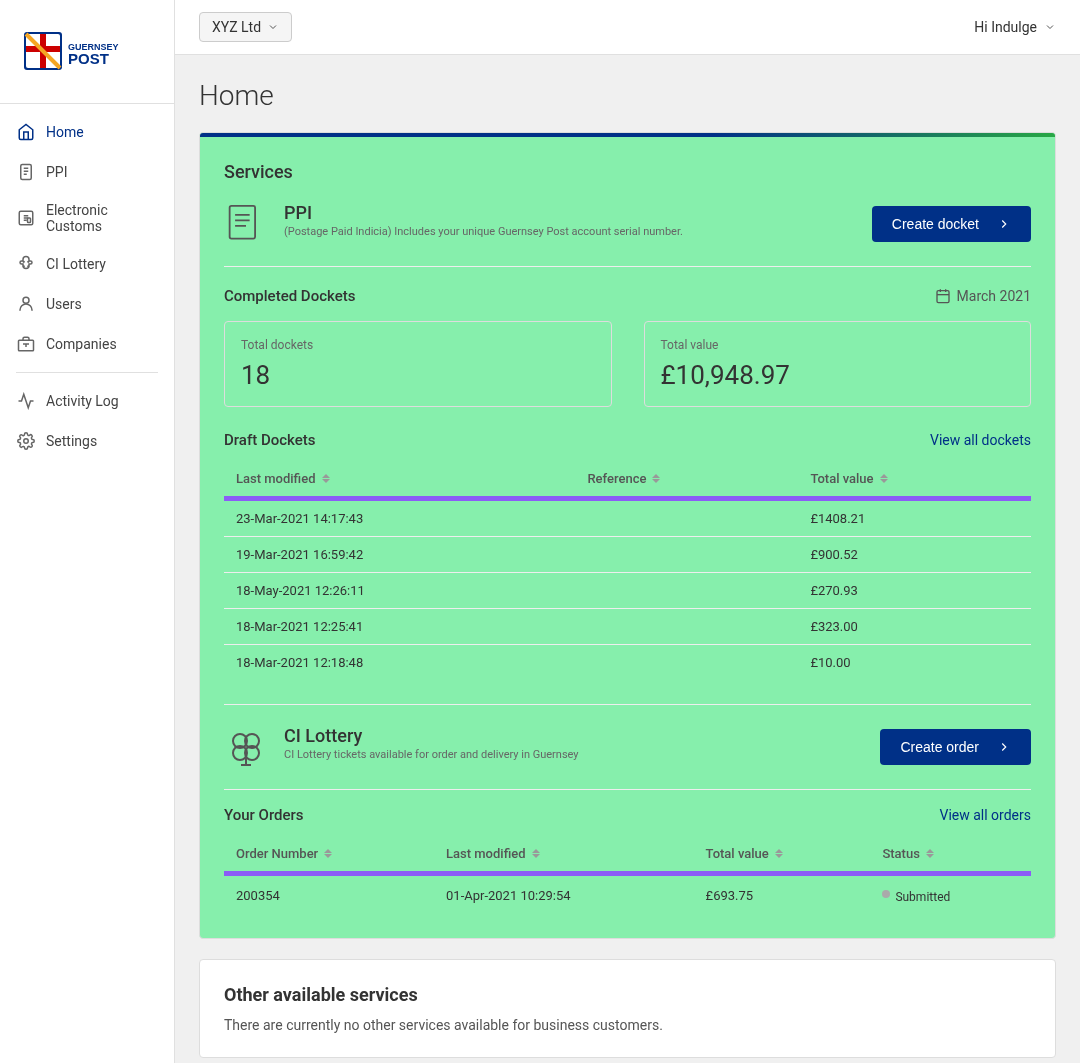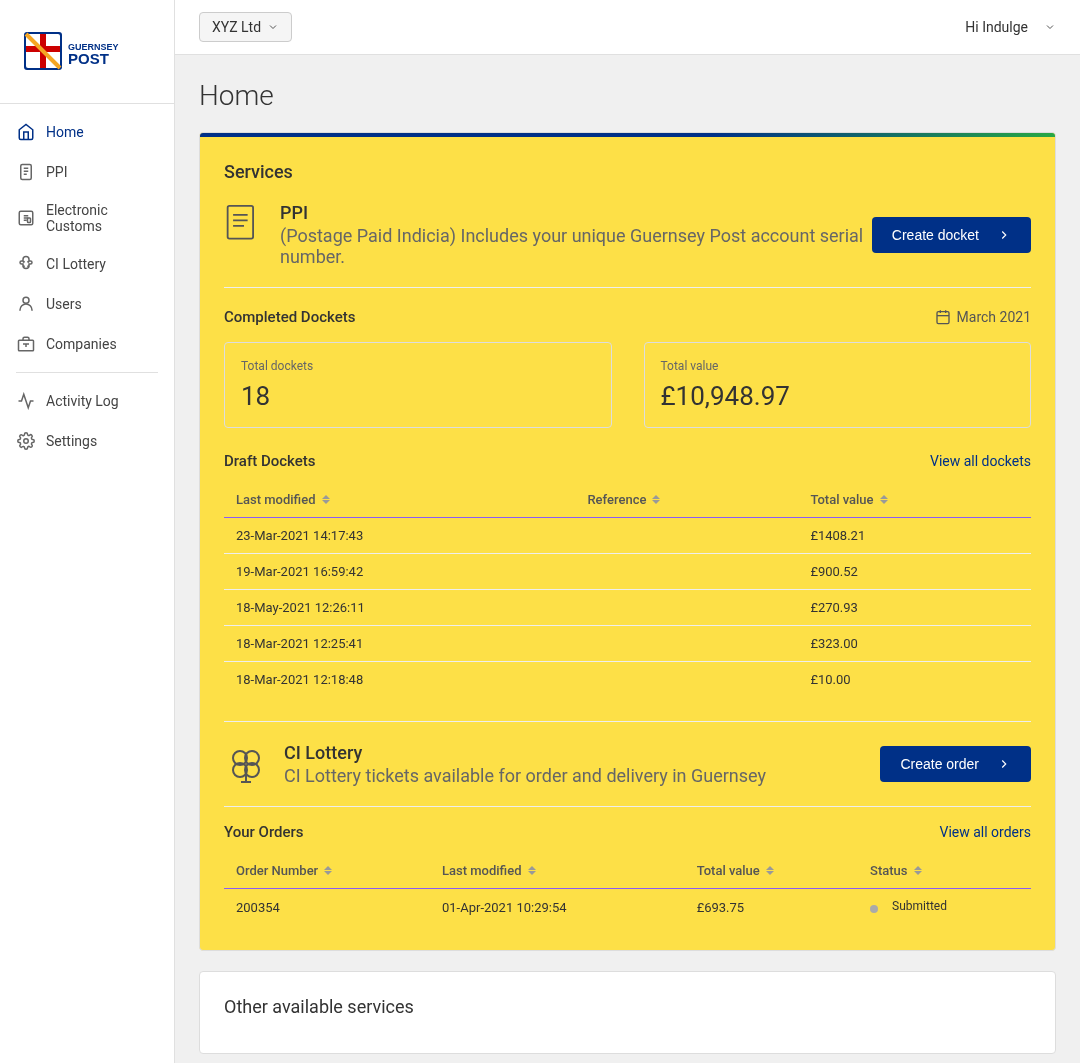--- a/index.html
+++ b/index.html
@@ -13,75 +13,75 @@
     .nav-item { display: flex; align-items: center; padding: 10px 16px; cursor: pointer; color: #444; text-decoration: none; gap: 10px; }
     .nav-item.active { color: #003087; }
     .nav-item-icon { width: 20px; height: 20px; flex-shrink: 0; display: flex; align-items: center; justify-content: center; }
     .nav-item-label { font-size: 14px; }
     .nav-divider { height: 1px; background: #e0e0e0; margin: 8px 16px; }
 
     
     .main { flex: 1; display: flex; flex-direction: column; }
     .top-bar { background: #fff; border-bottom: 1px solid #e0e0e0; padding: 12px 24px; display: flex; justify-content: space-between; align-items: center; }
     .company-select { display: flex; align-items: center; gap: 6px; border: 1px solid #ccc; border-radius: 4px; padding: 6px 12px; background: #f5f5f5; cursor: pointer; font-size: 14px; }
-    .user-greeting { display: flex; align-items: center; gap: 16px; font-size: 14px; cursor: pointer; }
+    .user-greeting { display: flex; align-items: center; gap: 7px; font-size: 14px; cursor: pointer; }
 
     .content { padding: 24px; flex: 1; }
     .page-title { font-size: 28px; font-weight: 300; color: #333; margin-bottom: 20px; }
 
     
-    .card { background: #fde047; border: 1px solid #ddd; border-radius: 4px; margin-bottom: 20px; overflow: hidden; }
+    .card { background: #86efac; border: 1px solid #ddd; border-radius: 4px; margin-bottom: 20px; overflow: hidden; }
     .card-top-accent { height: 4px; background: linear-gradient(to right, #003087 60%, #28a745 100%); }
 
     .card-body { padding: 24px; }
     .section-title { font-size: 18px; font-weight: 500; color: #333; margin-bottom: 20px; }
 
     
     .service-row { display: flex; align-items: center; justify-content: space-between; padding-bottom: 20px; border-bottom: 1px solid #eee; margin-bottom: 20px; }
     .service-info { display: flex; align-items: flex-start; gap: 16px; }
     .service-icon { width: 44px; height: 44px; display: flex; align-items: center; justify-content: center; }
     .service-icon svg { width: 40px; height: 40px; }
     .service-name { font-size: 18px; font-weight: 500; color: #333; }
-    .service-desc { font-size: 18px; color: #666; margin-top: 2px; }
+    .service-desc { font-size: 11px; color: #666; margin-top: 2px; }
 
     .btn-primary { background: #003087; color: #fff; border: none; border-radius: 4px; padding: 10px 20px; font-size: 14px; cursor: pointer; display: flex; align-items: center; gap: 18px; white-space: nowrap; }
 
     
     .dockets-header { display: flex; justify-content: space-between; align-items: center; margin-bottom: 16px; }
     .section-subtitle { font-size: 15px; font-weight: 500; color: #333; }
     .date-filter { display: flex; align-items: center; gap: 6px; color: #555; font-size: 14px; }
     .stats-row { display: flex; gap: 32px; margin-bottom: 24px; }
     .stat-box { flex: 1; border: 1px solid #ddd; border-radius: 4px; padding: 16px; }
     .stat-label { font-size: 12px; color: #666; margin-bottom: 8px; }
     .stat-value { font-size: 26px; font-weight: 400; color: #333; }
 
     
     .draft-header { display: flex; justify-content: space-between; align-items: center; margin-bottom: 12px; }
     .view-all-link { color: #003087; text-decoration: none; font-size: 14px; cursor: pointer; }
 
     table { width: 100%; border-collapse: collapse; }
-    thead th { font-size: 13px; font-weight: 500; color: #555; padding: 10px 12px; border-bottom: 1px solid #8b5cf6; text-align: right; }
+    thead th { font-size: 13px; font-weight: 500; color: #555; padding: 10px 12px; border-bottom: 5px solid #8b5cf6; text-align: right; }
     .th-wrap { display: flex; align-items: center; gap: 4px; }
     tbody tr { border-bottom: 1px solid #eee; }
     tbody tr:last-child { border-bottom: none; }
     tbody td { padding: 10px 12px; font-size: 13px; color: #333; }
     .sort-icon { display: inline-flex; flex-direction: column; gap: 1px; margin-left: 2px; }
     .sort-icon span { display: block; width: 0; height: 0; }
     .sort-icon .up { border-left: 4px solid transparent; border-right: 4px solid transparent; border-bottom: 4px solid #999; }
     .sort-icon .down { border-left: 4px solid transparent; border-right: 4px solid transparent; border-top: 4px solid #999; }
 
     
     .orders-header { display: flex; justify-content: space-between; align-items: center; margin-bottom: 12px; }
-    .status-badge { display: inline-flex; align-items: flex-end; gap: 14px; font-size: 12px; }
+    .status-badge { display: inline-flex; align-items: flex-start; gap: 5px; font-size: 12px; }
     .status-dot { width: 8px; height: 8px; border-radius: 50%; background: #999; }
     .status-dot.submitted { background: #aaa; }
 
     
     .other-services-card { background: #fff; border: 1px solid #ddd; border-radius: 4px; padding: 24px; margin-bottom: 20px; }
-    .other-services-title { font-size: 18px; font-weight: 400; color: #333; margin-bottom: 12px; }
+    .other-services-title { font-size: 18px; font-weight: 700; color: #333; margin-bottom: 12px; }
     .other-services-text { font-size: 14px; color: #555; }
   </style>
 </head>
 <body>
 
 <div class="sidebar">
   <div class="sidebar-logo">
     <svg width="120" height="52" viewBox="0 0 120 52">
 
       <rect x="0" y="8" width="38" height="38" rx="3" fill="#003087"></rect>
@@ -415,17 +415,18 @@
     </tr>
               </tbody>
           </table>
         </div>
 
       </div>
     </div>
 
     <div class="other-services-card">
       <h2 class="other-services-title">Other available services</h2>
+      <p class="other-services-text">There are currently no other services available for business customers.</p>
     </div>
 
   </div>
 
 </div>
 
 </body></html>

